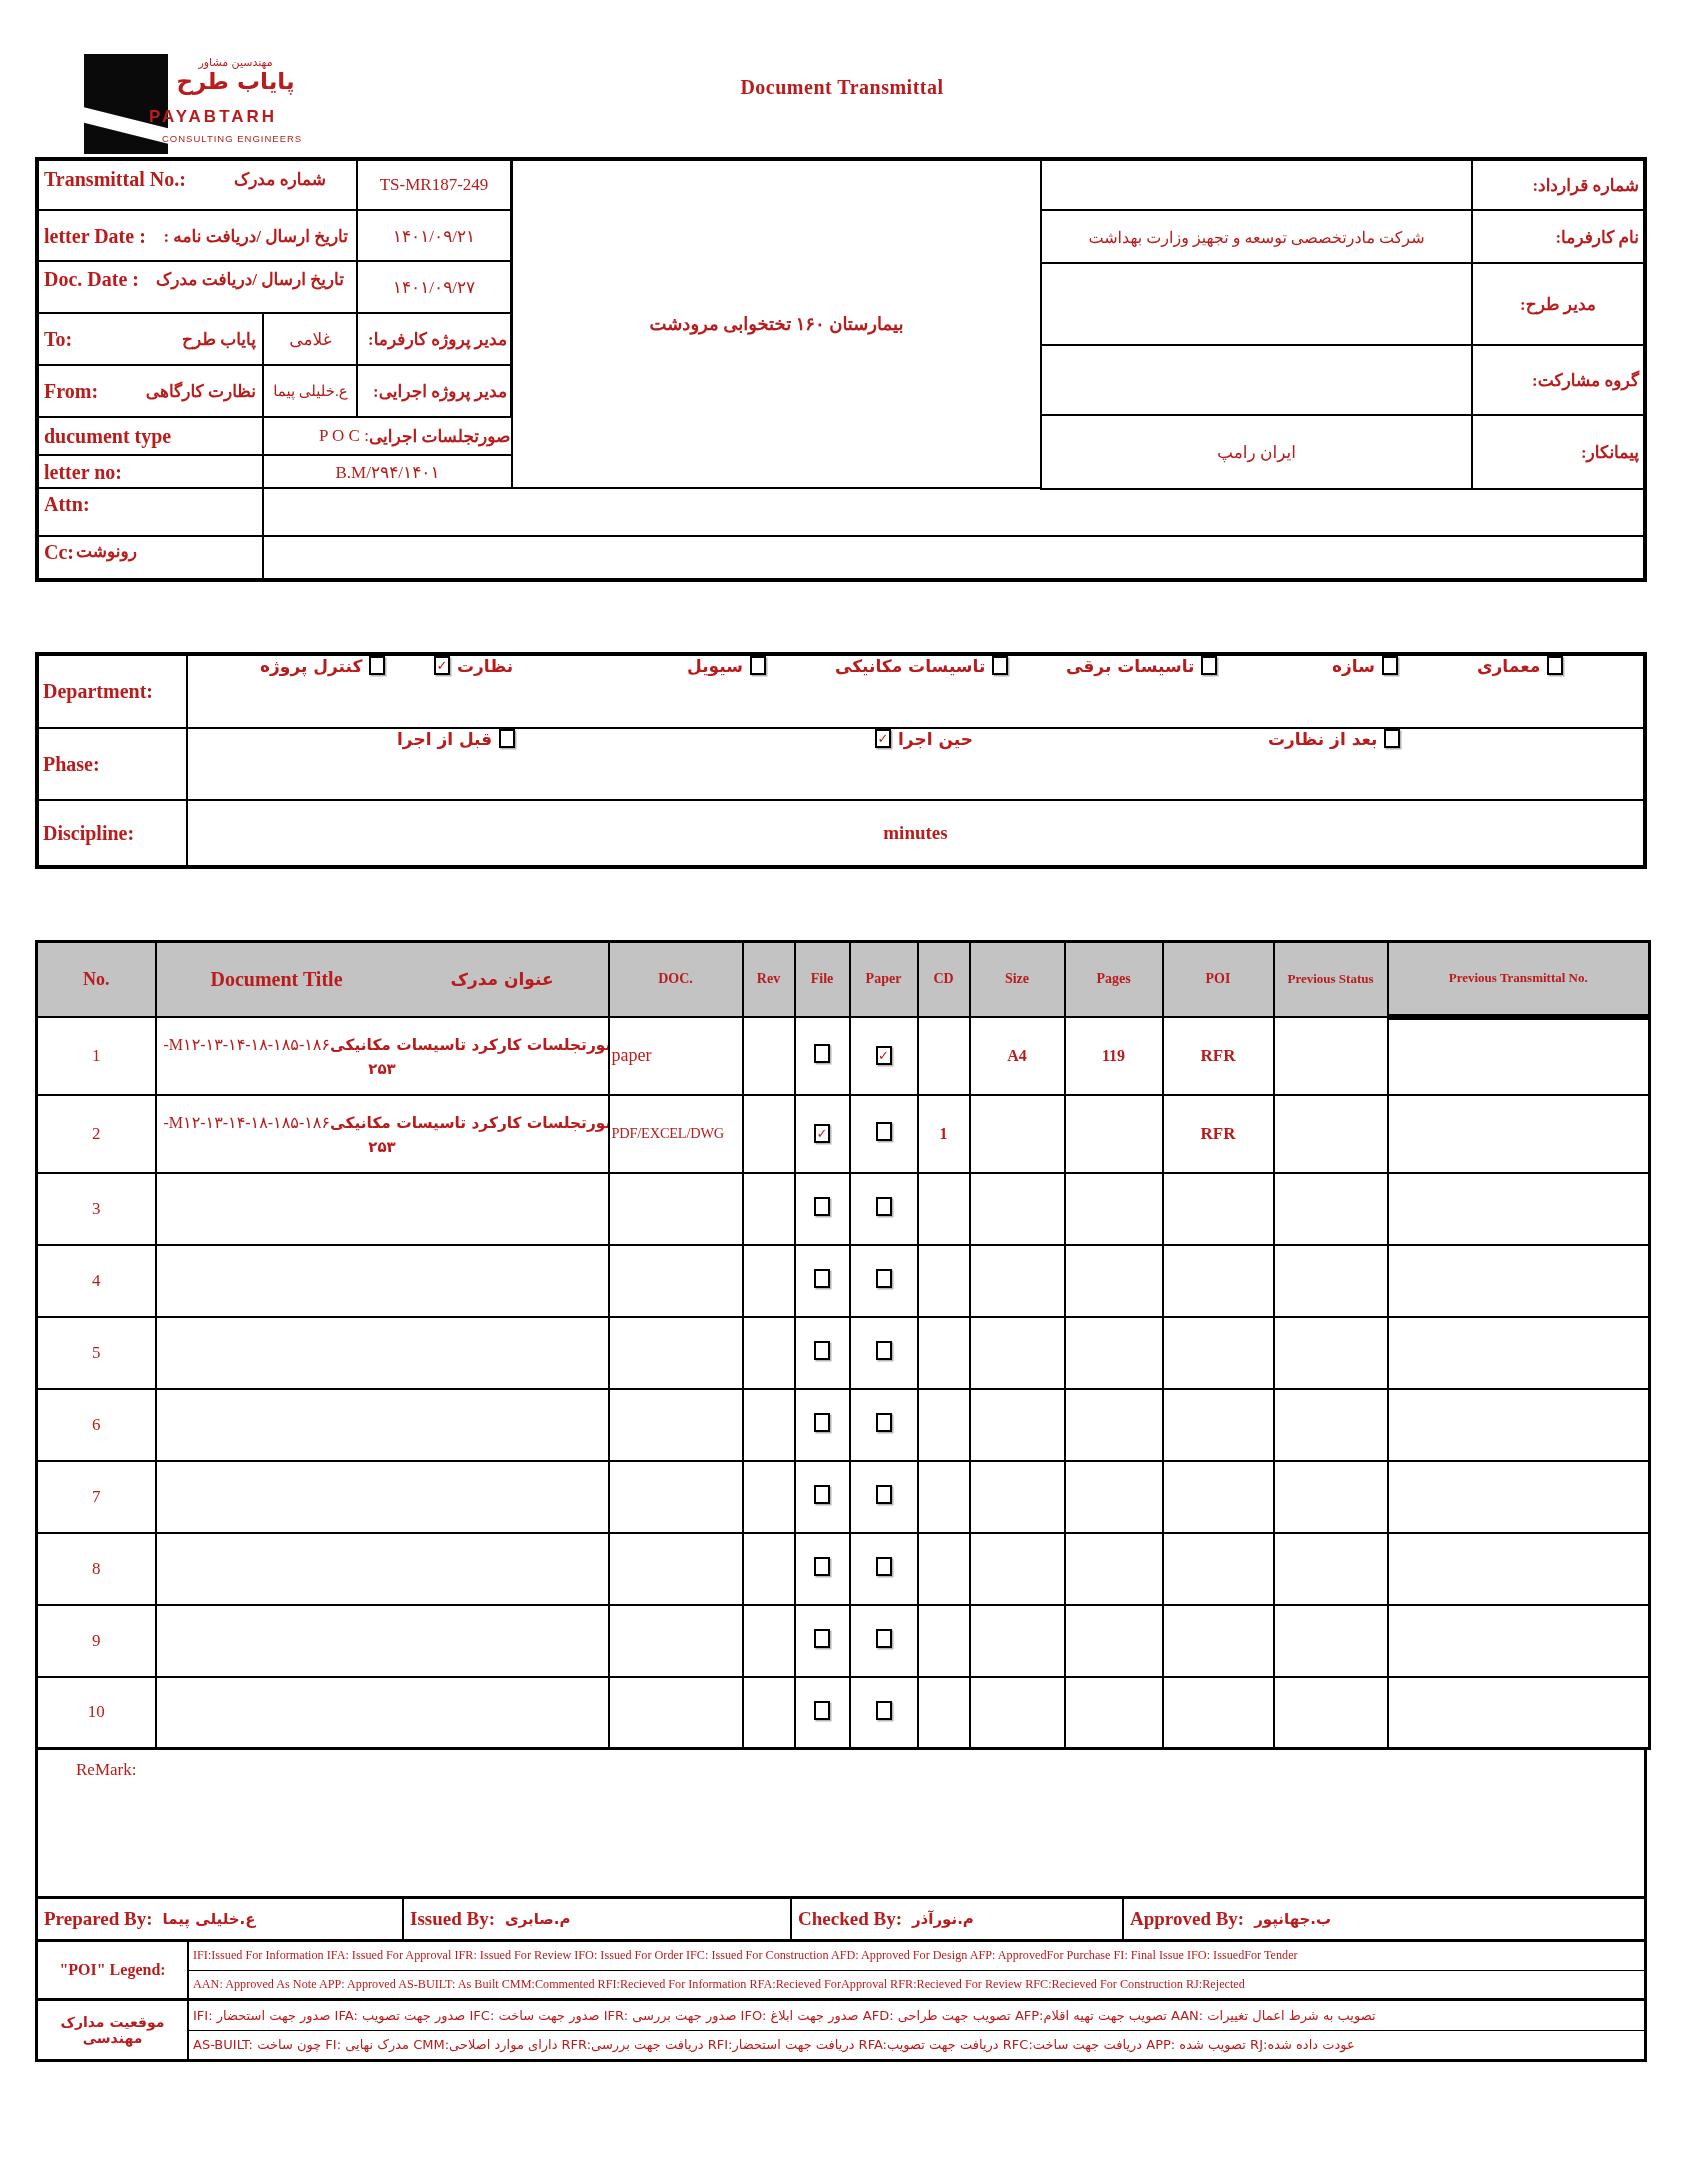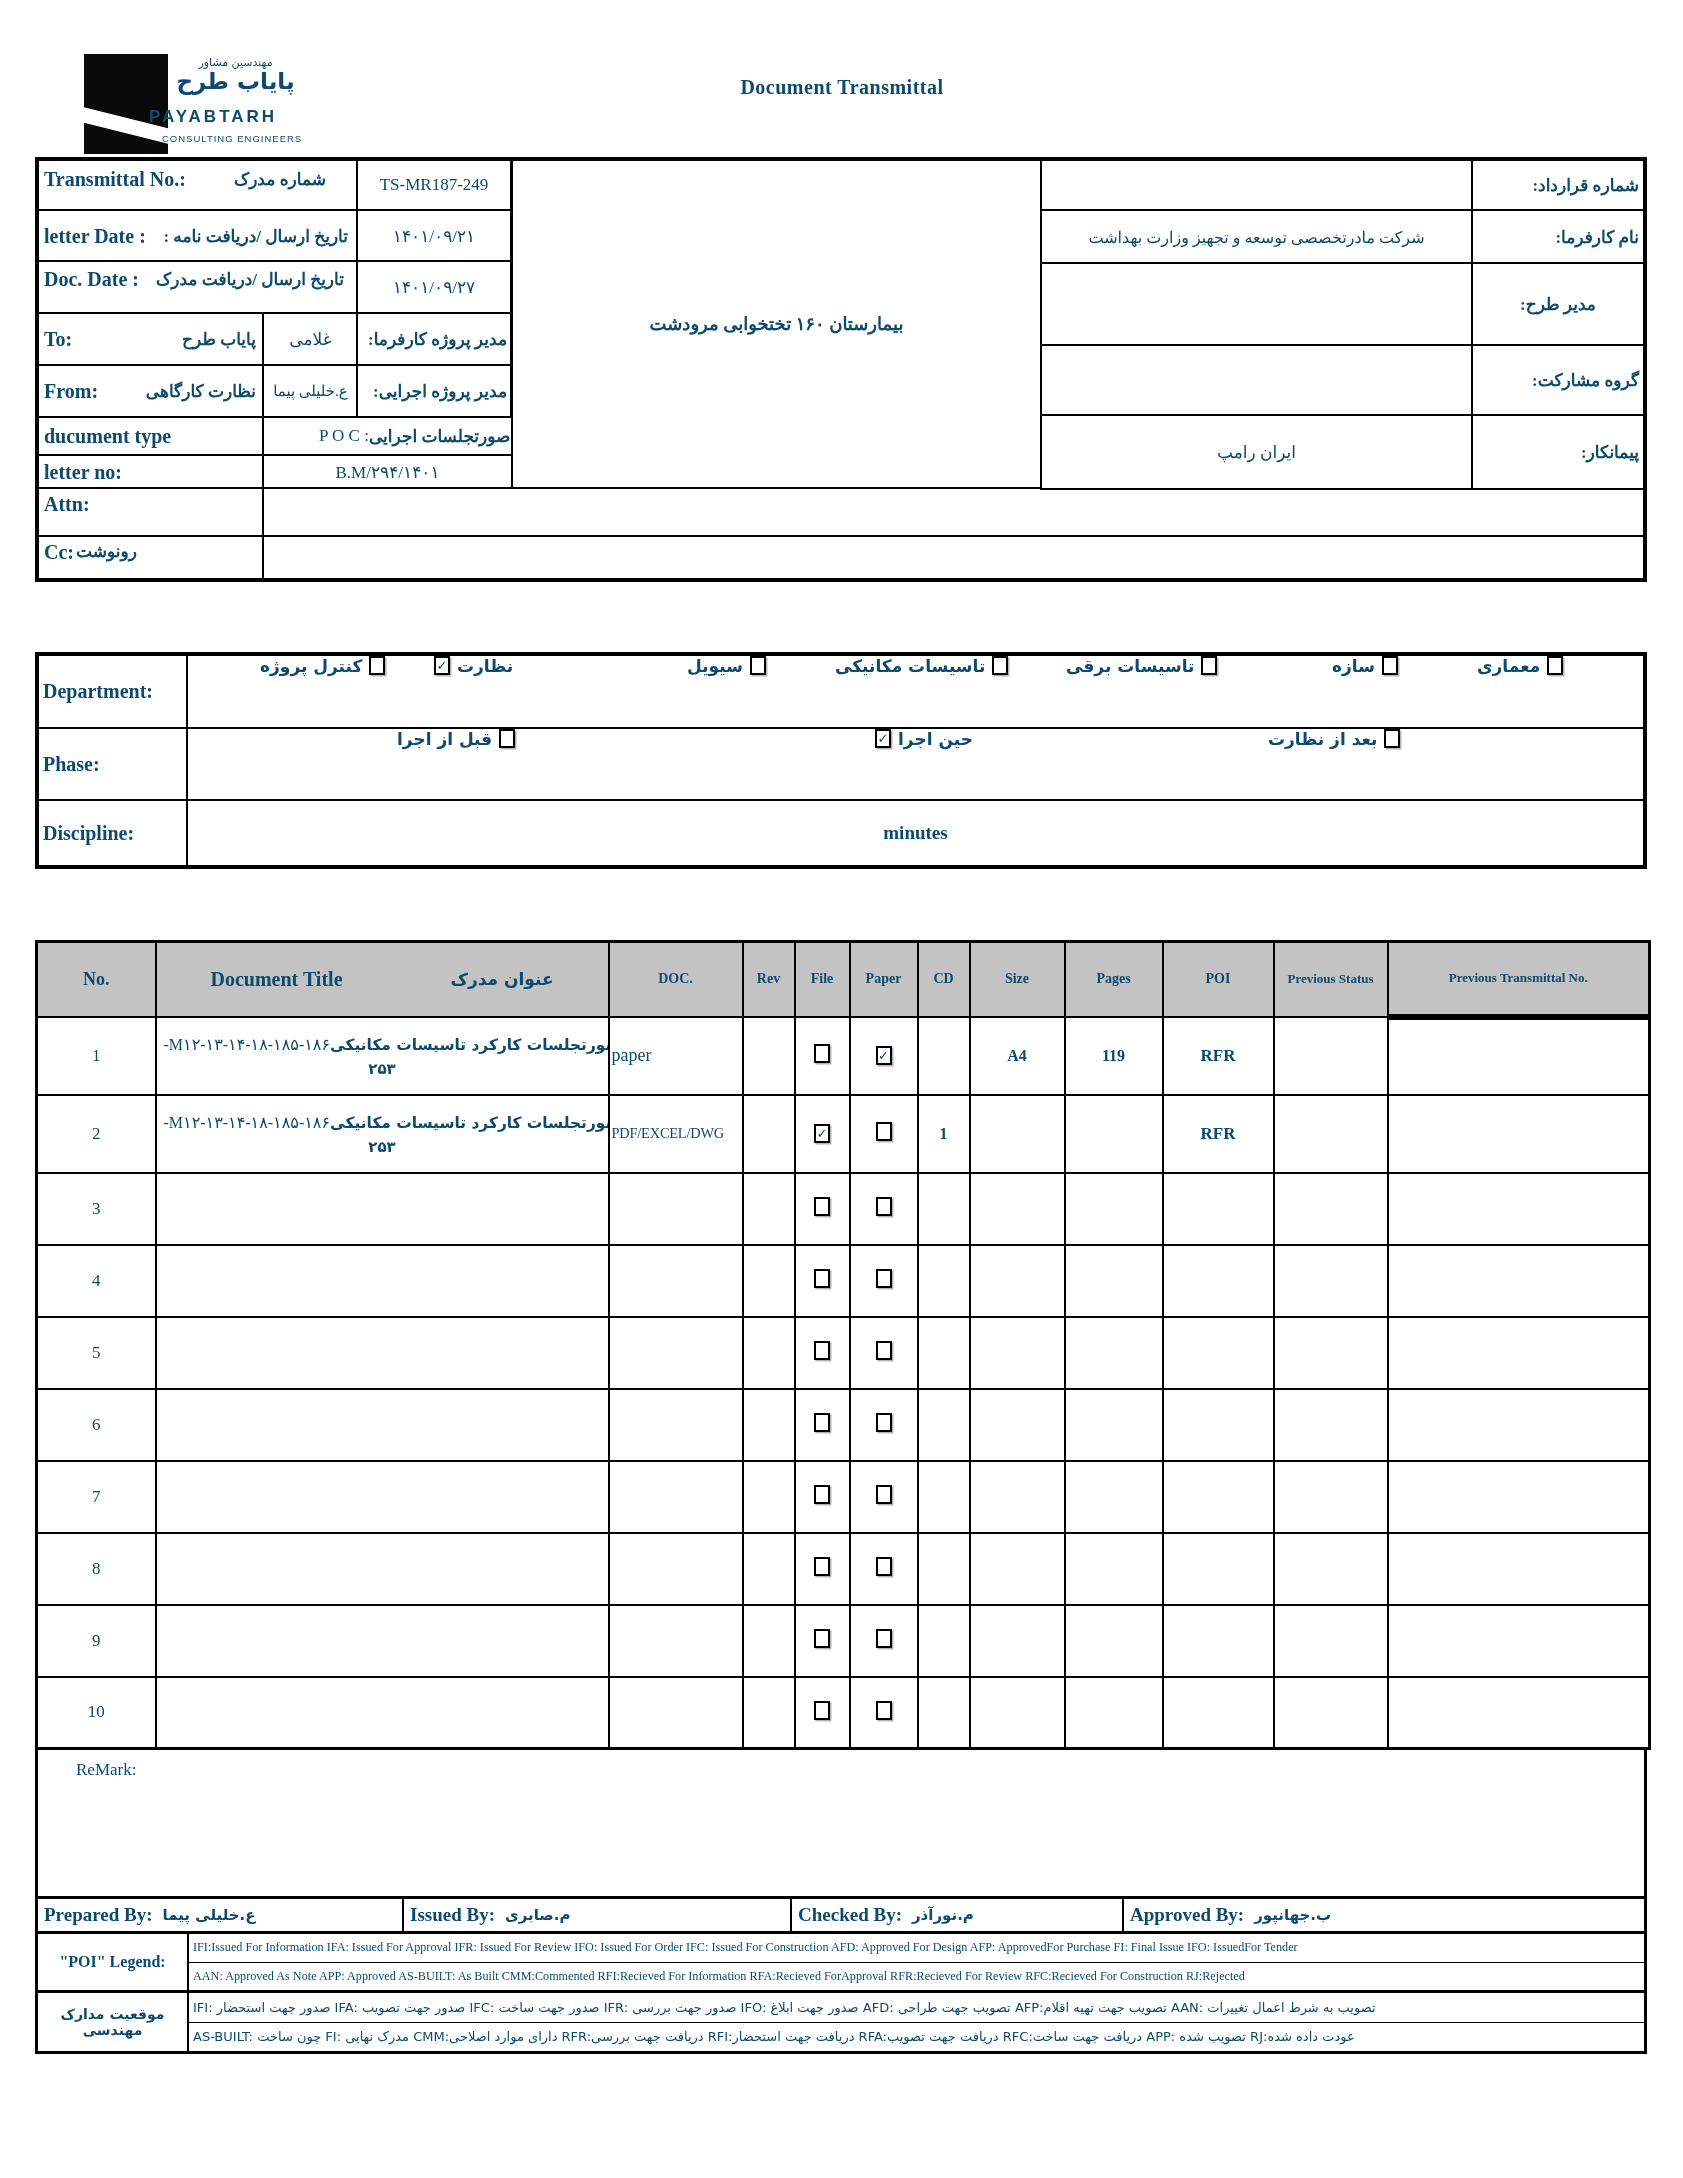--- a/index.html
+++ b/index.html
@@ -1,17 +1,17 @@
 <!DOCTYPE html>
 <html lang="en"><head>
 <meta charset="utf-8">
 <style>
   html,body{margin:0;padding:0;background:#e8e8e8;}
   .page{position:relative;width:1684px;height:2178px;background:#fff;margin:0 auto;
-        font-family:"Liberation Serif","DejaVu Serif",serif;color:#0c4a6e;overflow:hidden;}
+        font-family:"Liberation Serif","DejaVu Serif",serif;color:#b91c1c;overflow:hidden;}
   .fa{font-family:"DejaVu Sans","Liberation Sans",sans-serif;}
   .b{font-weight:700;}
   
   .tbl{position:absolute;border:2px solid #000;box-sizing:border-box;background:#fff;}
   .c{position:absolute;border:2px solid #000;box-sizing:border-box;display:flex;
      align-items:center;background:#fff;overflow:hidden;}
   
   .cb{display:inline-flex;align-items:center;justify-content:center;flex:none;
       width:16px;height:19px;border:2px solid #000;background:#fff;
       box-shadow:1.5px 1.5px 0 #b5b5b5;box-sizing:border-box;}
@@ -38,21 +38,21 @@
   .trow1 .code{font-size:16px;white-space:nowrap;}
   .trow1 .tfa{font-size:15.4px;font-weight:700;white-space:nowrap;}
   .trow2{text-align:center;font-size:15px;font-weight:700;margin-top:4px;}
   .doccell{text-align:left !important;font-size:18px;padding-left:2px !important;white-space:nowrap;}
   .doccell.small{font-size:14.4px;letter-spacing:-0.2px;}
   .valcell{font-size:16px;font-weight:600;}
   .poicell{font-size:17px;font-weight:600;}
   
   .stack{border:3px solid #000;box-sizing:border-box;background:#fff;}
   .remark-box{height:152px;margin-top:-3px;padding:10px 0 0 38px;font-size:17px;}
-  .sigrow{height:38px;margin-top:-3px;display:flex;}
+  .sigrow{height:46px;margin-top:-3px;display:flex;}
   .sigcell{display:flex;align-items:center;gap:10px;border-right:2px solid #000;box-sizing:border-box;
            padding-left:6px;}
   .sigcell:last-child{border-right:none;}
   .sigcell .en{font-size:19px;font-weight:700;white-space:nowrap;}
   .sigcell .nm{font-size:15px;font-weight:700;}
   .legend{margin-top:-3px;display:flex;flex-direction:column;}
   .lgroup{display:flex;border-bottom:3px solid #000;}
   .lgroup:last-child{border-bottom:none;}
   .llabel{width:151px;flex:none;border-right:2px solid #000;display:flex;align-items:center;
           justify-content:center;text-align:center;font-size:16px;font-weight:700;box-sizing:border-box;}

